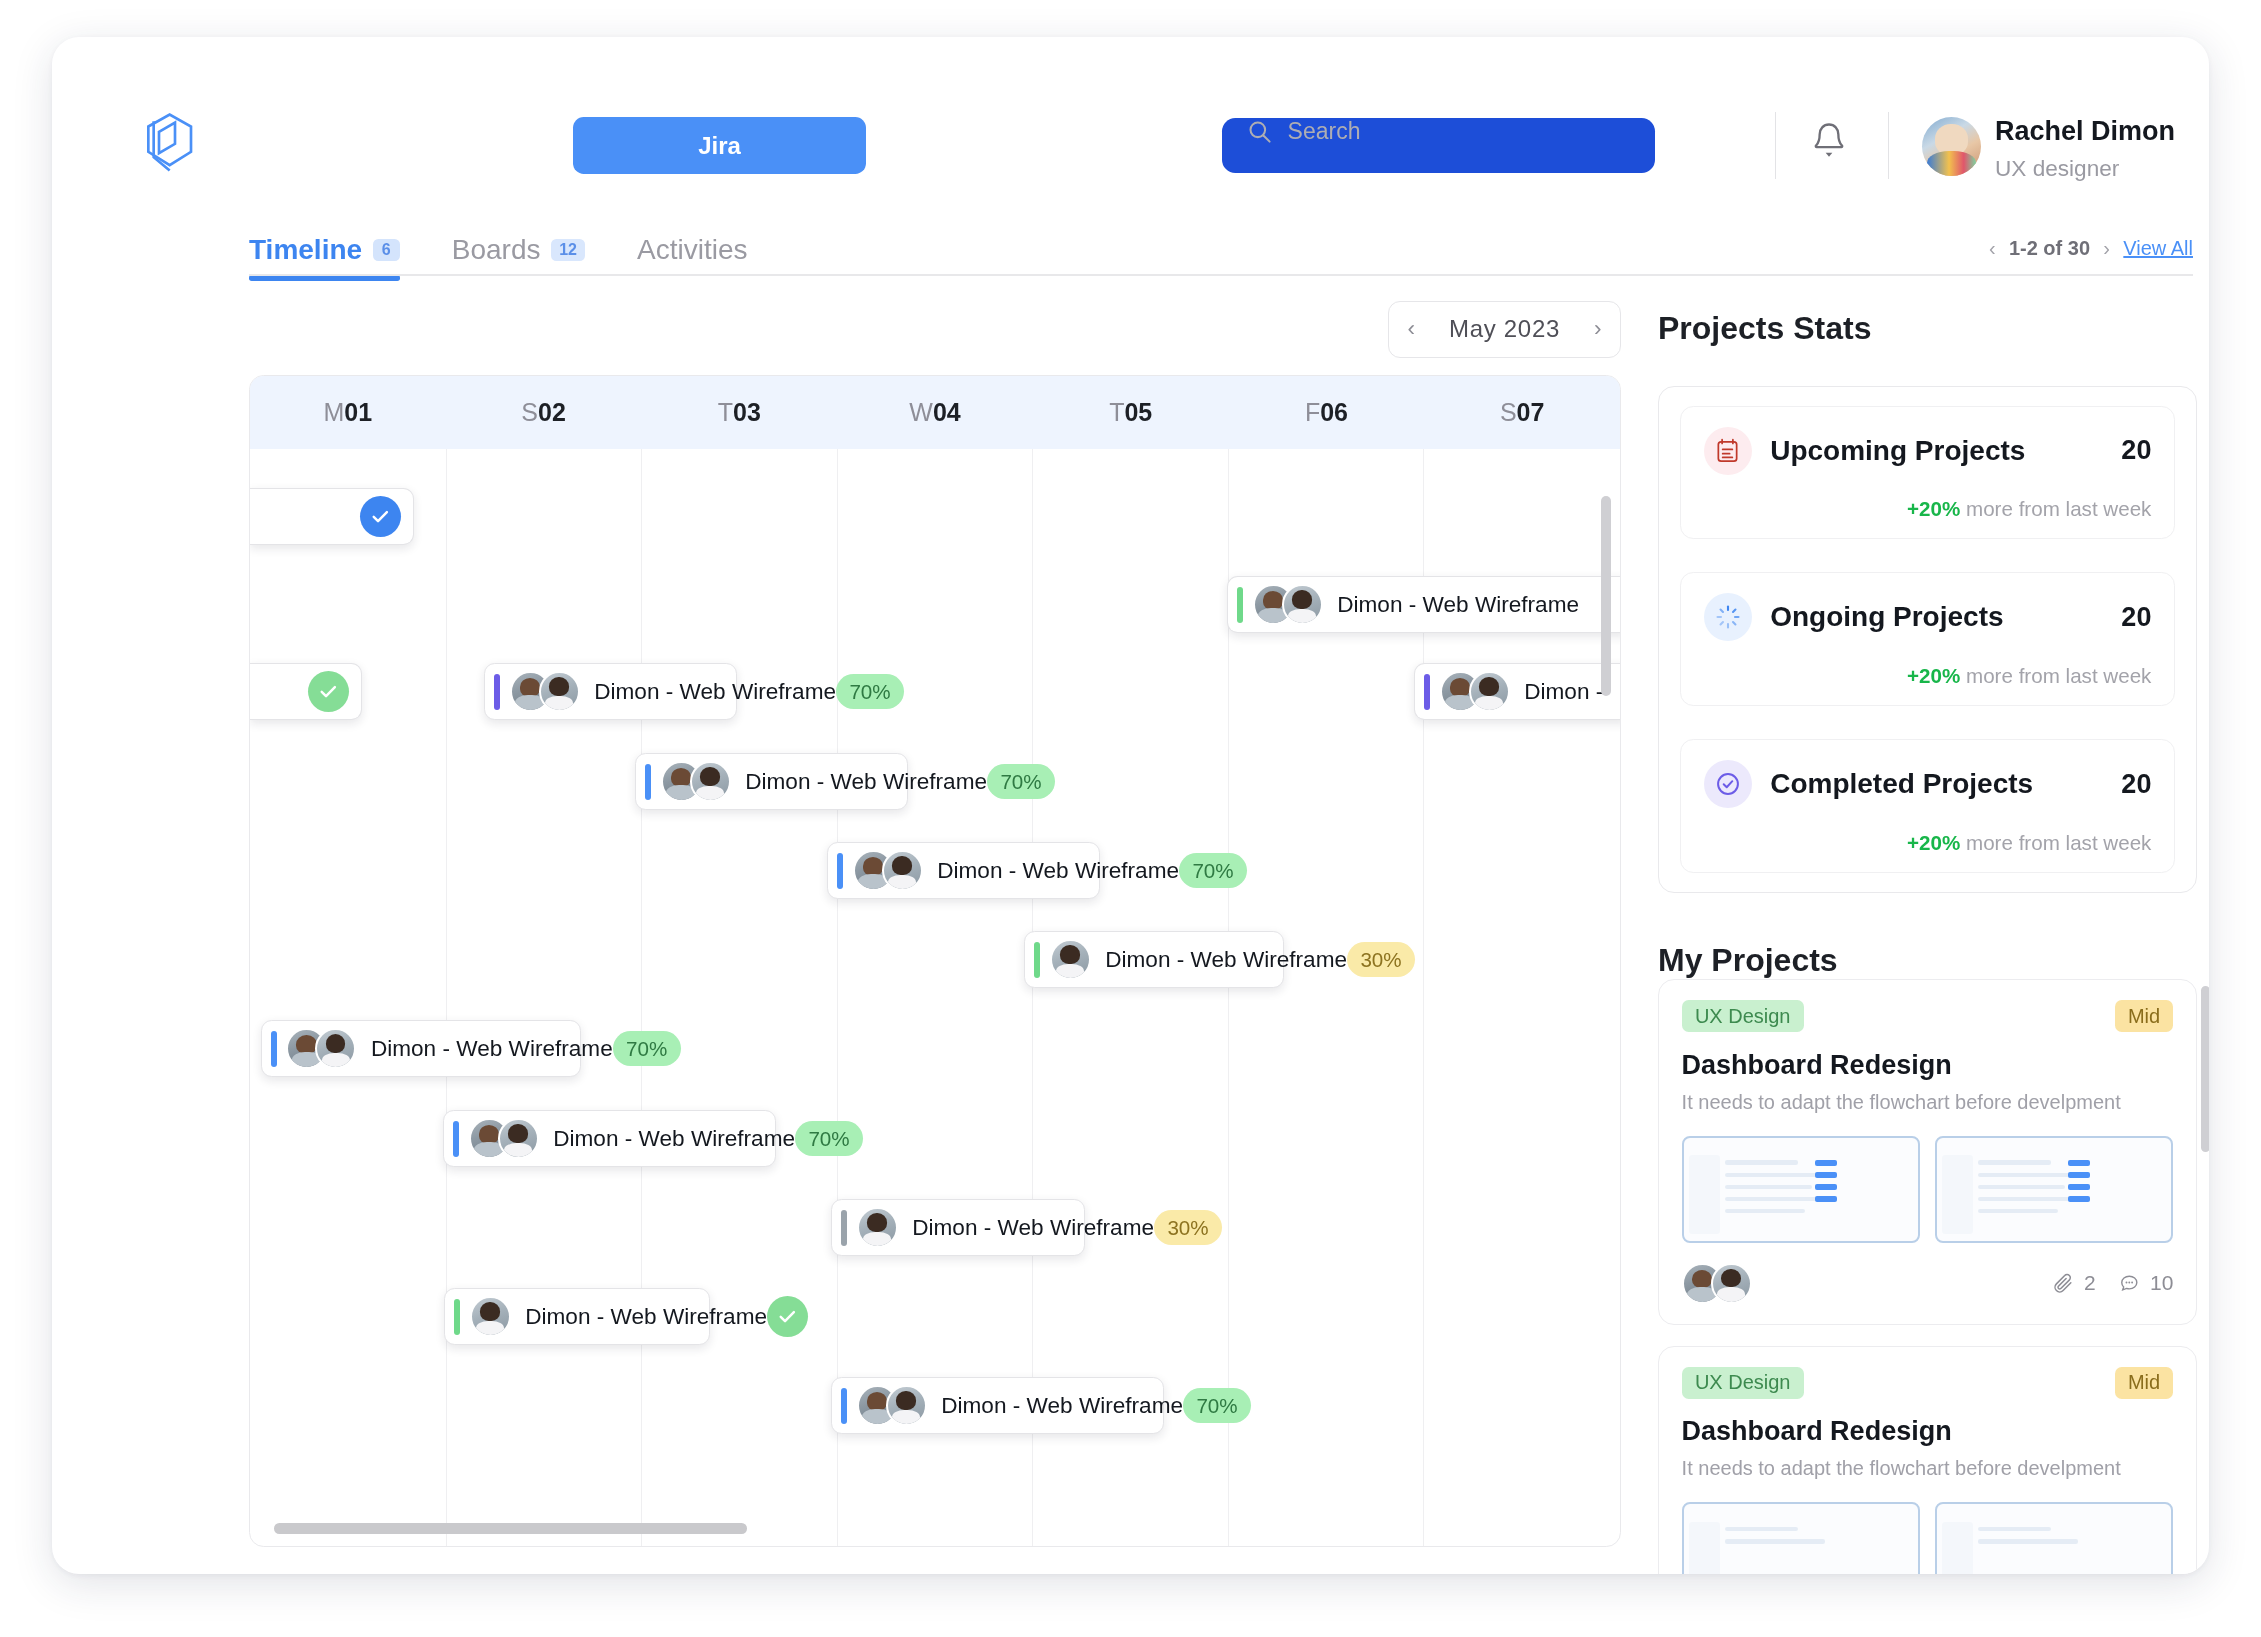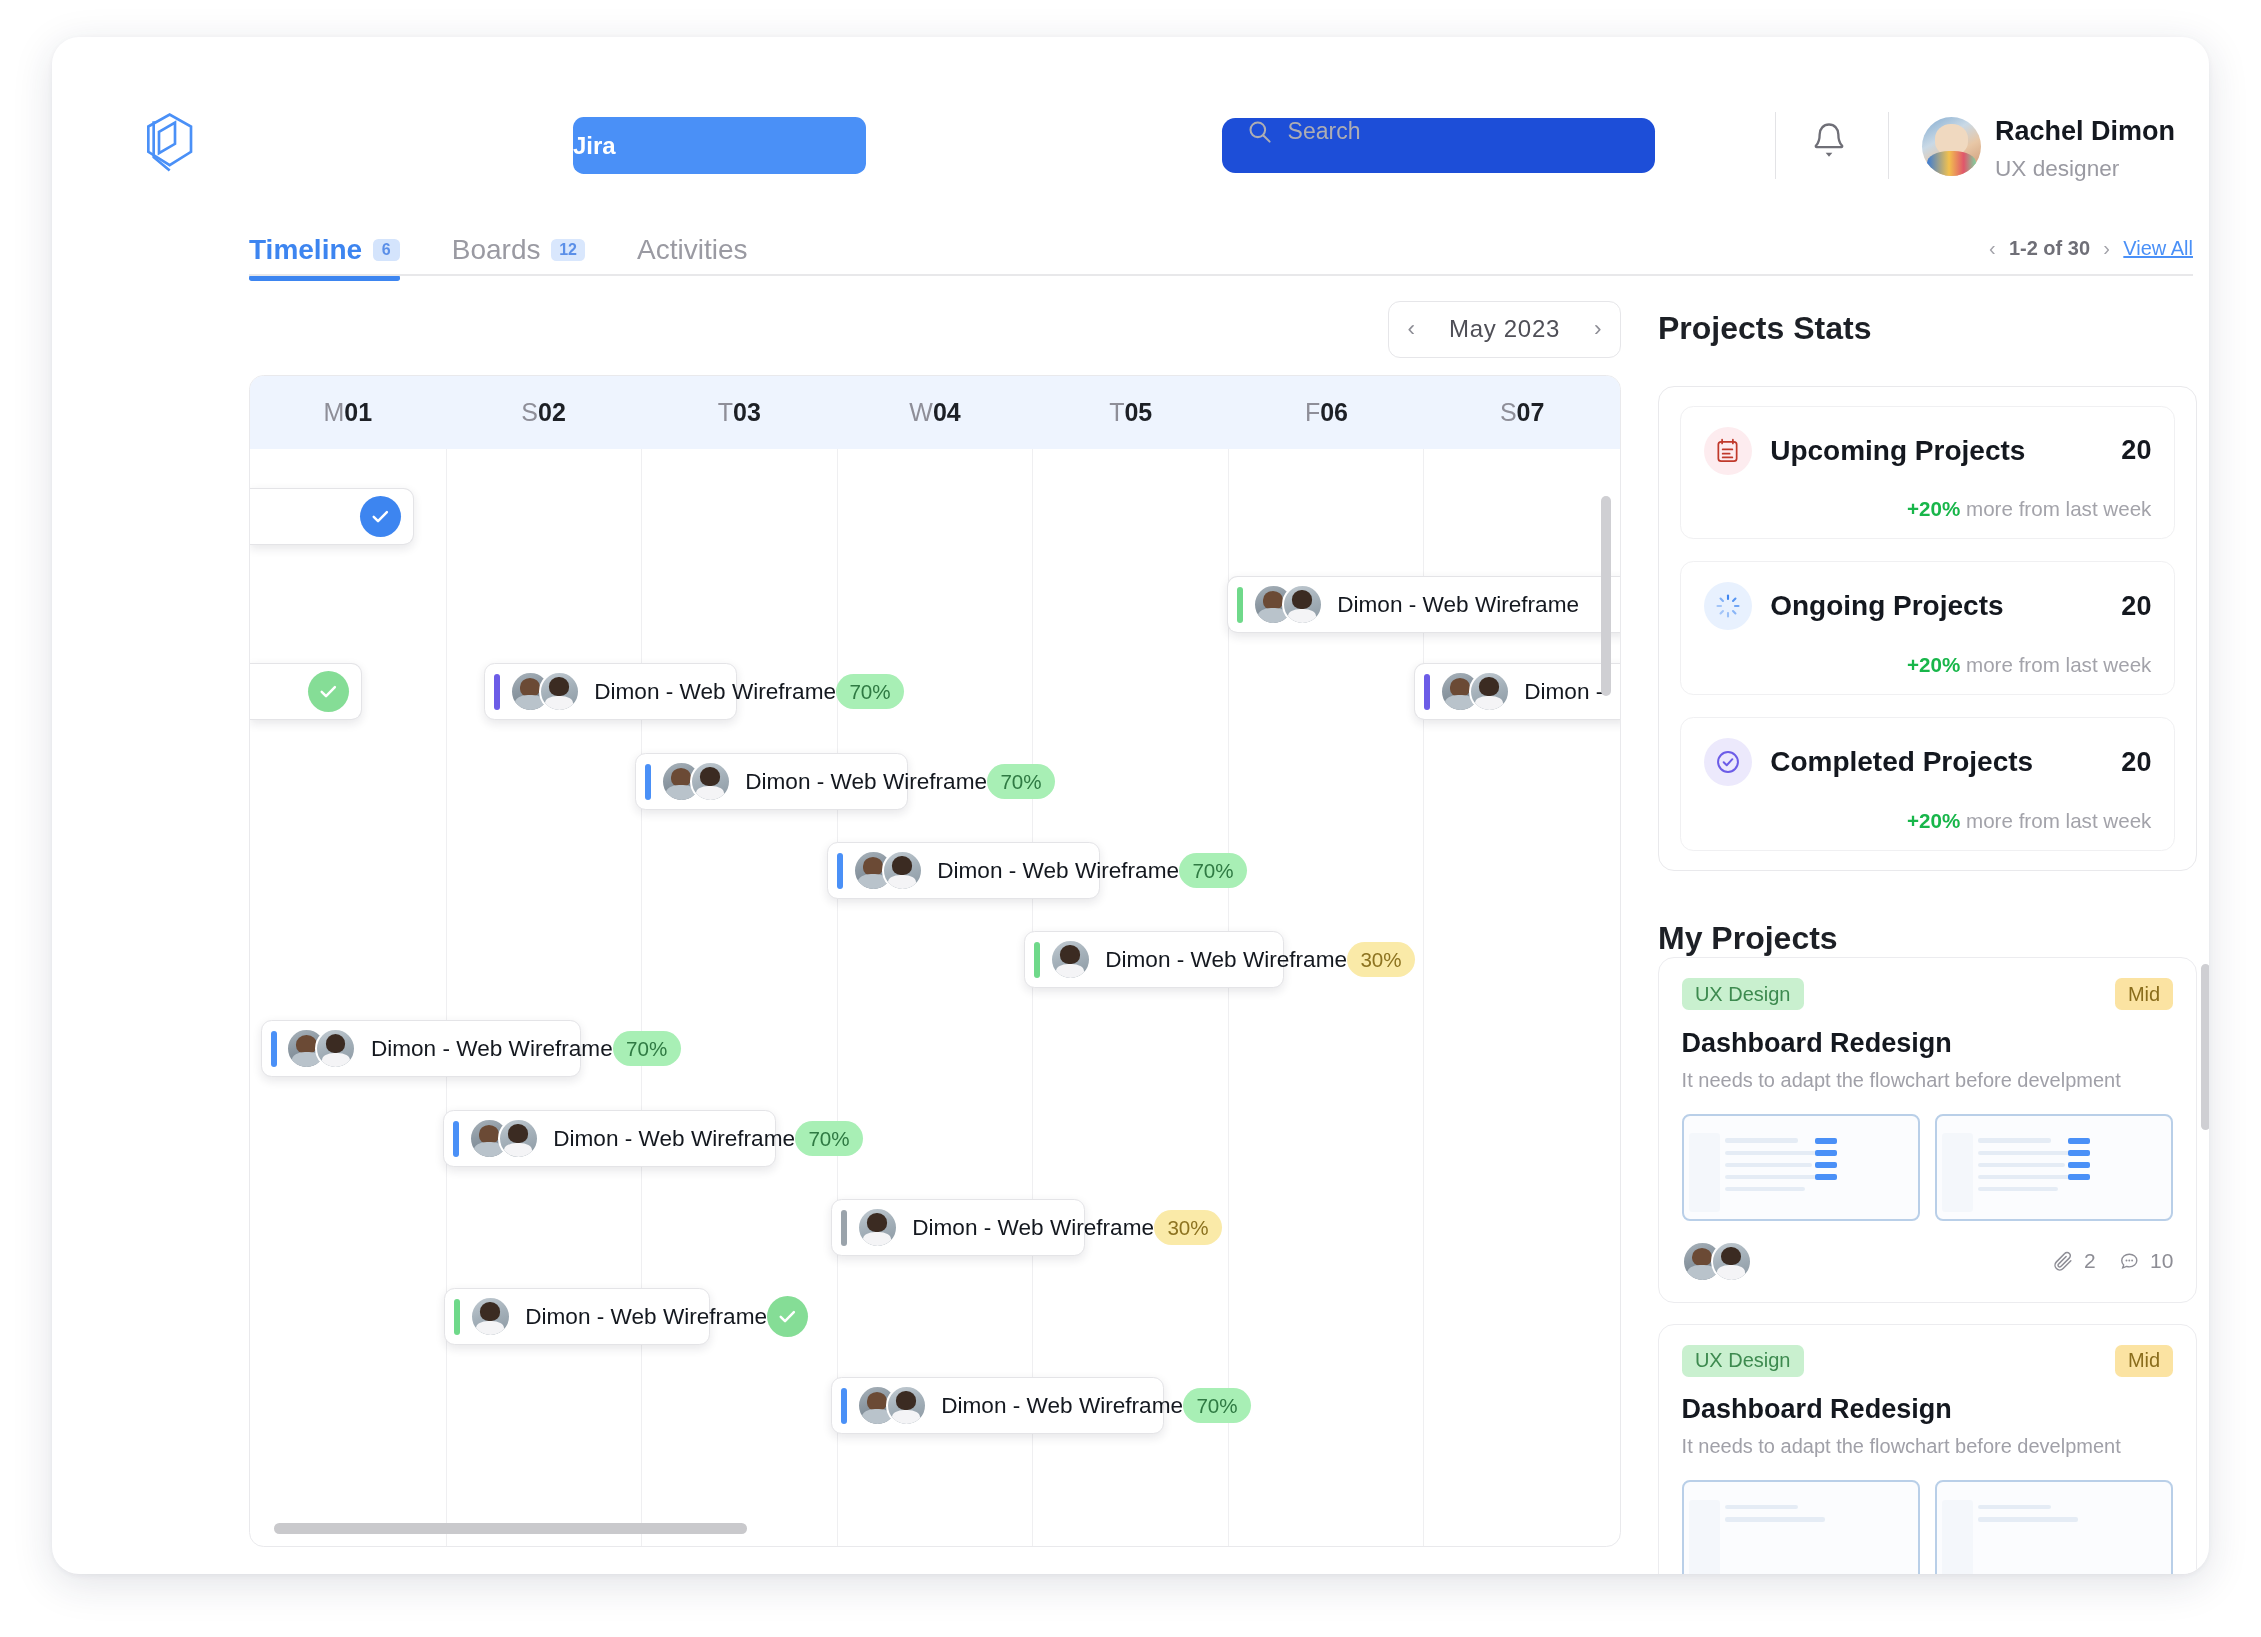--- a/index.html
+++ b/index.html
@@ -34,21 +34,21 @@
     position: absolute; left: 200px; top: 80px;
     width: 286px; height: 57px;
     background: #f1f1f2; border-radius: 10.7px;
     display: flex; align-items: center; justify-content: center;
     color: #7b7b80; font-size: 24px; letter-spacing: 0.1px;
   }
   .jira-btn {
     position: absolute; left: 521px; top: 80px;
     width: 293px; height: 57px;
     background: #4a90f7; border-radius: 10.7px;
-    display: flex; align-items: center; 
+    display: flex; align-items: center; justify-content: center;
     color: #ffffff; font-size: 24px; font-weight: 600;
   }
   .search-box {
     position: absolute; left: 1170px; top: 81px;
     width: 433px; height: 55px;
     background: #1d4ed8; border-radius: 13.3px;
     display: flex; align-items: flex-start; padding-left: 24px; gap: 14.6px;
   }
   .search-ph { color: #adadb3; font-size: 23px; }
   .hdr-div {
@@ -214,21 +214,21 @@
 
   .stats-card {
     margin-top: 39px;
     border: 1.3px solid #e9e9ec; border-radius: 16px;
     background: #fff; padding: 18.6px 21px;
   }
   .stat {
     border: 1.3px solid #f0f0f2; border-radius: 13.3px;
     padding: 20px 22.6px 17.3px 22.6px;
   }
-  .stat + .stat { margin-top: 22px; }
+  .stat + .stat { margin-top: 33px; }
   .stat-top { display: flex; align-items: center; }
   .stat-ico {
     width: 48px; height: 48px; border-radius: 50%;
     display: flex; align-items: center; justify-content: center; flex: 0 0 auto;
   }
   .stat-ico.red { background: #fdecef; }
   .stat-ico.blue { background: #e8f1fe; }
   .stat-ico.purple { background: #ece9fc; }
   .stat-label { margin-left: 18.6px; font-size: 28px; font-weight: 700; color: #14181f; flex: 1 1 auto; }
   .stat-val { font-size: 27px; font-weight: 700; color: #14181f; }

